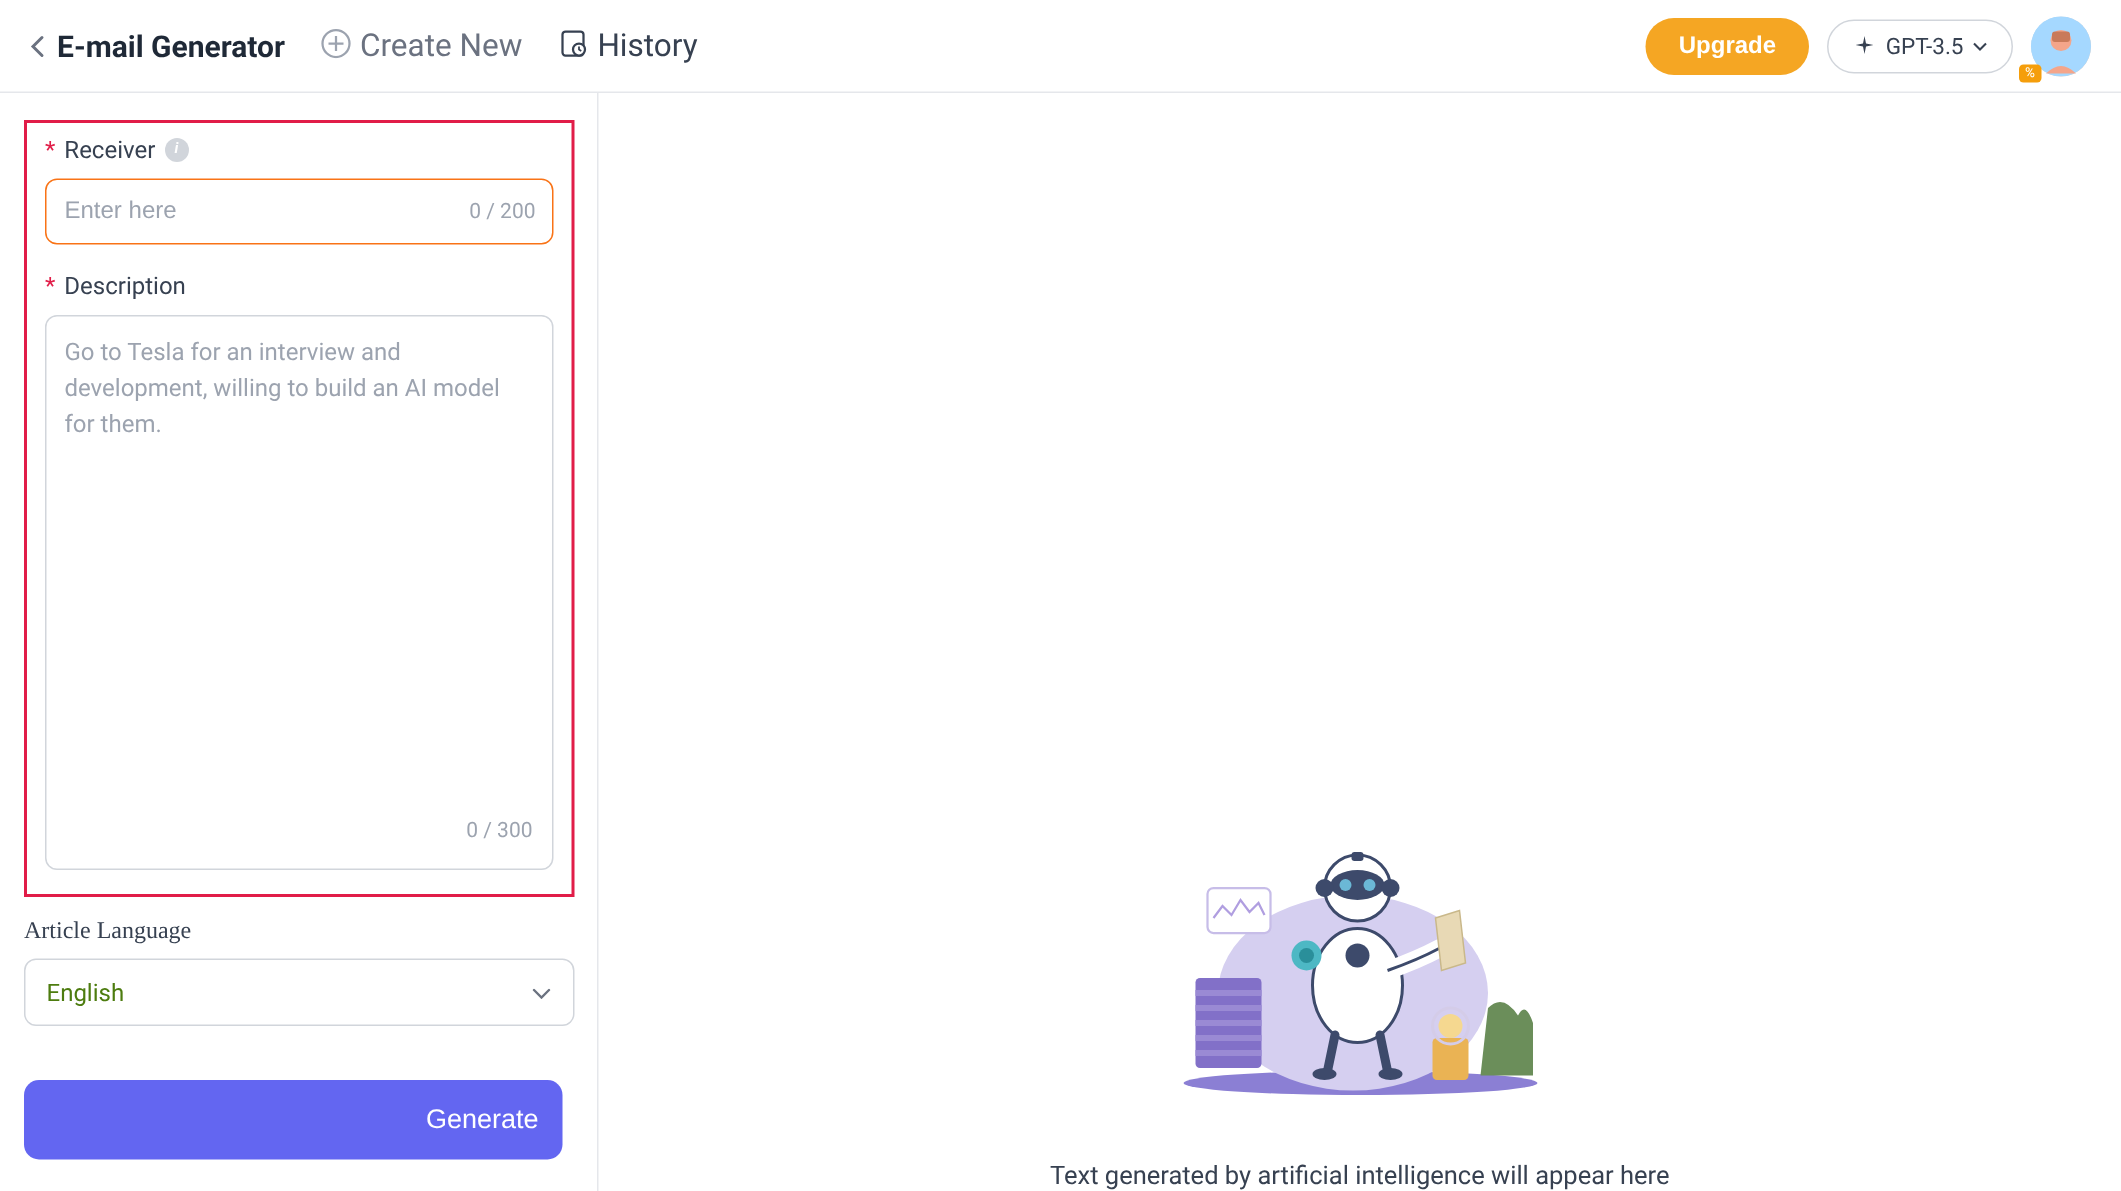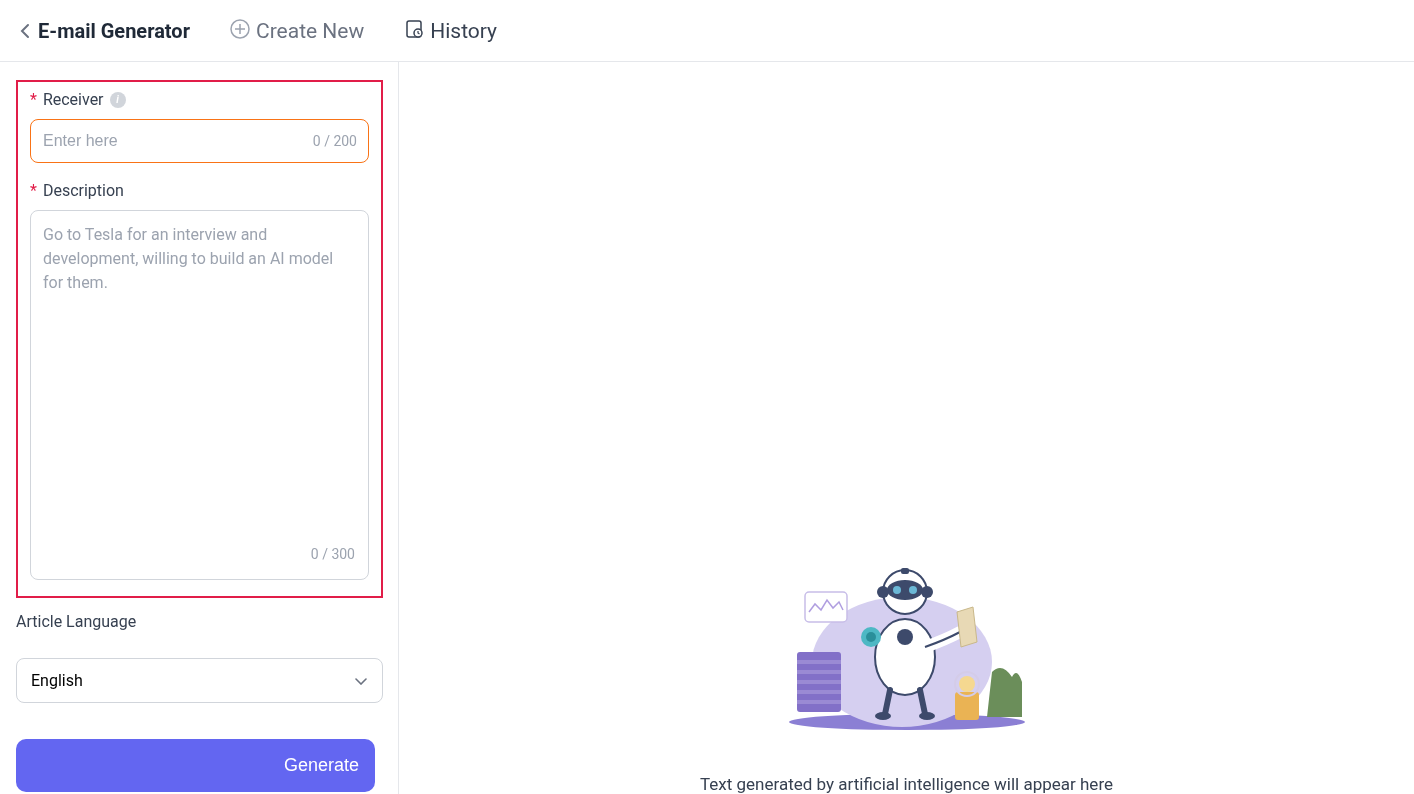--- a/index.html
+++ b/index.html
@@ -1,18 +1,18 @@
 <!DOCTYPE html>
 <html><head>
 <meta charset="utf-8">
 <style>
 * { box-sizing: border-box; margin: 0; padding: 0; }
 body { font-family: -apple-system, BlinkMacSystemFont, 'Segoe UI', Roboto, sans-serif; background: #fff; color: #1f2937; width: 1414px; height: 794px; overflow: hidden; }
 .header { height: 62px; border-bottom: 1px solid #e5e7eb; display: flex; align-items: center; padding: 0 20px; justify-content: space-between; }
-.header-left { display: flex; align-items: center; gap: 40px; }
+.header-left { display: flex; align-items: center; gap: 24px; }
 .title-group { display: flex; align-items: center; gap: 8px; }
 .title { font-size: 20px; font-weight: 700; color: #1f2937; }
 .nav-item { display: flex; gap: 6px; font-size: 21px; color: #6b7280; cursor: pointer; }
 .nav-item.history { color: #374151; }
 .header-right { display: flex; align-items: center; gap: 12px; }
 .upgrade-btn { background: #f5a623; color: #fff; border: none; border-radius: 24px; padding: 10px 22px; font-size: 16px; font-weight: 600; cursor: pointer; }
 .model-select { background: #fff; border: 1px solid #d1d5db; border-radius: 24px; padding: 8px 16px; display: flex; align-items: center; gap: 6px; font-size: 15px; color: #374151; cursor: pointer; }
 .avatar { width: 40px; height: 40px; border-radius: 50%; background: linear-gradient(135deg, #a5d8ff 0%, #ffc9a5 100%); position: relative; cursor: pointer; }
 .avatar-badge { position: absolute; bottom: -4px; left: -8px; background: #f59e0b; color: #fff; font-size: 9px; padding: 1px 4px; border-radius: 3px; }
 .content { display: flex; height: calc(794px - 62px); }
@@ -22,22 +22,22 @@
 .required { color: #e11d48; }
 .info-icon { width: 16px; height: 16px; border-radius: 50%; background: #d1d5db; display: inline-flex; align-items: center; justify-content: center; font-size: 10px; color: #fff; font-style: italic; font-weight: bold; }
 .input-wrap { position: relative; margin-bottom: 18px; }
 .text-input { width: 100%; border: 1px solid #f97316; border-radius: 8px; padding: 12px 70px 12px 12px; font-size: 16px; color: #374151; outline: none; }
 .text-input::placeholder { color: #9ca3af; }
 .char-count { position: absolute; right: 12px; top: 50%; transform: translateY(-50%); font-size: 14px; color: #9ca3af; }
 .textarea-wrap { position: relative; }
 .textarea-input { width: 100%; border: 1px solid #d1d5db; border-radius: 8px; padding: 12px; font-size: 16px; color: #374151; outline: none; resize: none; height: 370px; font-family: inherit; line-height: 1.5; }
 .textarea-input::placeholder { color: #9ca3af; }
 .textarea-count { position: absolute; right: 14px; bottom: 22px; font-size: 14px; color: #9ca3af; }
-.lang-label { font-size: 16px; color: #374151; margin: 14px 0 27px 8px; }
-.select-wrap { margin-left: 8px; border: 1px solid #d1d5db; border-radius: 8px; padding: 12px 14px; display: flex; justify-content: space-between; align-items: center; font-size: 16px; color: #000000; cursor: pointer; }
+.lang-label { font-size: 16px; color: #374151; margin: 14px 0 9px 8px; font-family: Liberation Serif, serif; }
+.select-wrap { margin-left: 8px; border: 1px solid #d1d5db; border-radius: 8px; padding: 12px 14px; display: flex; justify-content: space-between; align-items: center; font-size: 16px; color: #4d7c0f; cursor: pointer; }
 .generate-btn { margin: 36px 8px 0; width: calc(100% - 16px); background: #6366f1; color: #fff; border: none; border-radius: 10px; padding: 16px; font-size: 18px; font-weight: 500; cursor: pointer; text-align: right; }
 .main { flex: 1; display: flex; flex-direction: column; align-items: center; justify-content: flex-end; }
 .placeholder-text { font-size: 17px; color: #374151; margin-top: 42px; }
 .robot-illustration { width: 240px; height: 170px; position: relative; }
 svg { display: block; }
 </style>
 </head>
 <body>
 
 <div class="header">
@@ -55,20 +55,41 @@
         </svg>
       <span>Create New</span>
     </div>
     <div class="nav-item history">
       <svg width="20" height="20" viewBox="0 0 20 20">
           <rect x="3" y="2" width="14" height="16" rx="2" stroke="#374151" stroke-width="1.5" fill="none"></rect>
           <circle cx="14" cy="14" r="4" stroke="#374151" stroke-width="1.5" fill="#fff"></circle>
           <path d="M14 12 V14 L15.5 15" stroke="#374151" stroke-width="1.2" fill="none"></path>
         </svg>
       <span>History</span>
+    </div>
+  </div>
+  <div class="header-right">
+    <button class="upgrade-btn">Upgrade</button>
+    <div class="model-select">
+      <svg width="16" height="16" viewBox="0 0 16 16">
+          <path d="M8 1 L9 6 L14 7 L9 8 L8 13 L7 8 L2 7 L7 6 Z" fill="#374151"></path>
+        </svg>
+      <span>GPT-3.5</span>
+      <svg width="10" height="6" viewBox="0 0 10 6">
+          <path d="M1 1 L5 5 L9 1" stroke="#374151" stroke-width="1.4" fill="none"></path>
+        </svg>
+    </div>
+    <div class="avatar">
+      <svg width="40" height="40" viewBox="0 0 40 40">
+          <circle cx="20" cy="20" r="20" fill="#a5d8ff"></circle>
+          <circle cx="20" cy="16" r="7" fill="#f4a58a"></circle>
+          <rect x="14" y="10" width="12" height="7" rx="2" fill="#c97a5a"></rect>
+          <path d="M10 38 Q20 28 30 38" fill="#f4a58a"></path>
+        </svg>
+      <span class="avatar-badge">%</span>
     </div>
   </div>
 </div>
 
 <div class="content">
   <div class="sidebar">
     <div class="form-section">
       <div class="field-label">
         <span class="required">*</span>
         <span>Receiver</span>

